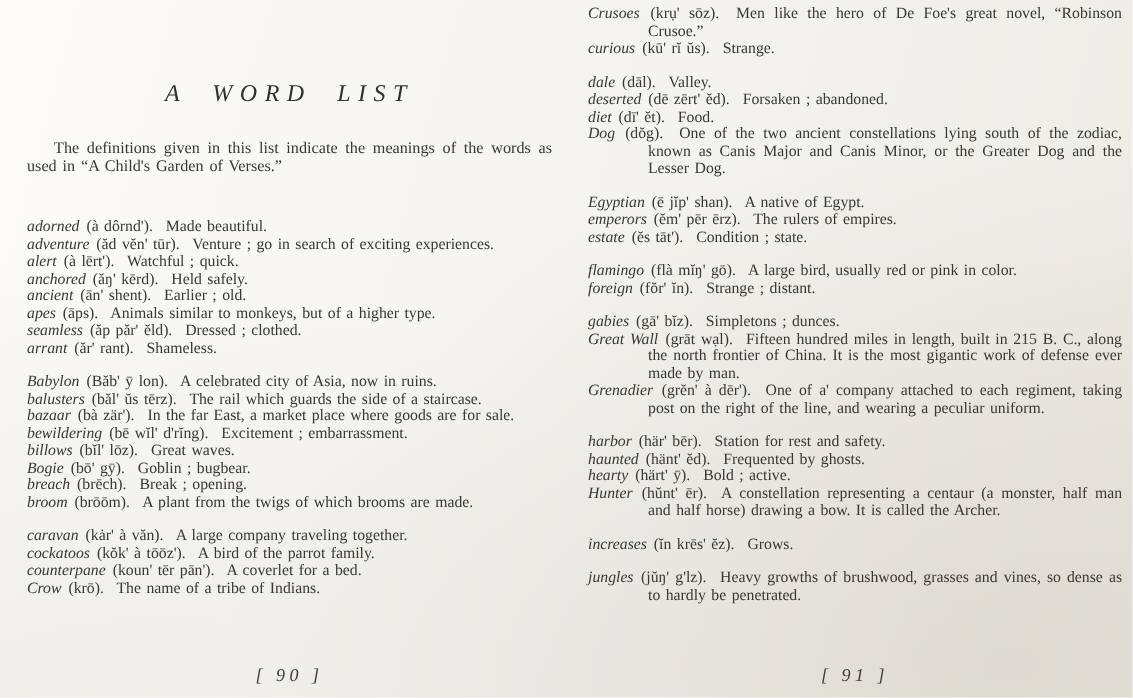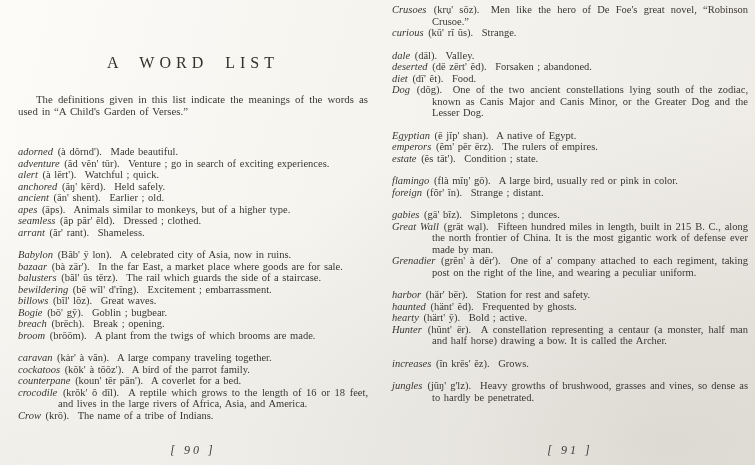--- a/index.html
+++ b/index.html
@@ -23,20 +23,21 @@
   .page-right { left: 392px; width: 356px; }
 
   .title {
     margin: 54px 0 0 0;
     font-size: 16px;
     font-weight: normal;
     text-align: center;
     letter-spacing: 5px;
     word-spacing: 8px;
     color: #34312c;
+    font-style: italic;
   }
 
   .intro {
     margin: 21px 0 0 0;
     font-size: 10.8px;
     line-height: 12px;
     text-align: justify;
     text-indent: 18px;
     word-spacing: 1.2px;
   }
@@ -85,33 +86,32 @@
           <p class="entry"><span class="term">adventure</span> <span class="pron">(ăd vĕn' tūr).</span> <span class="def">Venture ; go in search of exciting experiences.</span></p>
           <p class="entry"><span class="term">alert</span> <span class="pron">(à lērt').</span> <span class="def">Watchful ; quick.</span></p>
           <p class="entry"><span class="term">anchored</span> <span class="pron">(ăŋ' kērd).</span> <span class="def">Held safely.</span></p>
           <p class="entry"><span class="term">ancient</span> <span class="pron">(ān' shent).</span> <span class="def">Earlier ; old.</span></p>
           <p class="entry"><span class="term">apes</span> <span class="pron">(āps).</span> <span class="def">Animals similar to monkeys, but of a higher type.</span></p>
           <p class="entry"><span class="term">seamless</span> <span class="pron">(ăp păr' ĕld).</span> <span class="def">Dressed ; clothed.</span></p>
           <p class="entry"><span class="term">arrant</span> <span class="pron">(ăr' rant).</span> <span class="def">Shameless.</span></p>
         </div>
         <div class="group">
           <p class="entry"><span class="term">Babylon</span> <span class="pron">(Băb' ȳ lon).</span> <span class="def">A celebrated city of Asia, now in ruins.</span></p>
+          <p class="entry"><span class="term">balusters</span> <span class="pron">(băl' ŭs tērz).</span> <span class="def">The rail which guards the side of a staircase.</span></p>
           <p class="entry"><span class="term">bazaar</span> <span class="pron">(bà zär').</span> <span class="def">In the far East, a market place where goods are for sale.</span></p>
-          <p class="entry"><span class="term">balusters</span> <span class="pron">(băl' ŭs tērz).</span> <span class="def">The rail which guards the side of a staircase.</span></p>
           <p class="entry"><span class="term">bewildering</span> <span class="pron">(bē wĭl' d'rĭng).</span> <span class="def">Excitement ; embarrassment.</span></p>
           <p class="entry"><span class="term">billows</span> <span class="pron">(bĭl' lōz).</span> <span class="def">Great waves.</span></p>
           <p class="entry"><span class="term">Bogie</span> <span class="pron">(bō' gȳ).</span> <span class="def">Goblin ; bugbear.</span></p>
           <p class="entry"><span class="term">breach</span> <span class="pron">(brēch).</span> <span class="def">Break ; opening.</span></p>
           <p class="entry"><span class="term">broom</span> <span class="pron">(brōōm).</span> <span class="def">A plant from the twigs of which brooms are made.</span></p>
         </div>
         <div class="group">
           <p class="entry"><span class="term">caravan</span> <span class="pron">(kȧr' à văn).</span> <span class="def">A large company traveling together.</span></p>
           <p class="entry"><span class="term">cockatoos</span> <span class="pron">(kŏk' à tōōz').</span> <span class="def">A bird of the parrot family.</span></p>
           <p class="entry"><span class="term">counterpane</span> <span class="pron">(koun' tēr pān').</span> <span class="def">A coverlet for a bed.</span></p>
-          <p class="entry"><span class="term">crocodile</span> <span class="pron">(krŏk' ô dīl).</span> <span class="def">A reptile which grows to the length of 16 or 18 feet, and lives in the large rivers of Africa, Asia, and America.</span></p>
           <p class="entry"><span class="term">Crow</span> <span class="pron">(krō).</span> <span class="def">The name of a tribe of Indians.</span></p>
         </div>
       </div>
     <div class="page-number">[ 90 ]</div>
   </div>
 
   <div class="page page-right">
     <div class="entries">
         <div class="group">
           <p class="entry"><span class="term">Crusoes</span> <span class="pron">(krụ' sōz).</span> <span class="def">Men like the hero of De Foe's great novel, “Robinson Crusoe.”</span></p>

